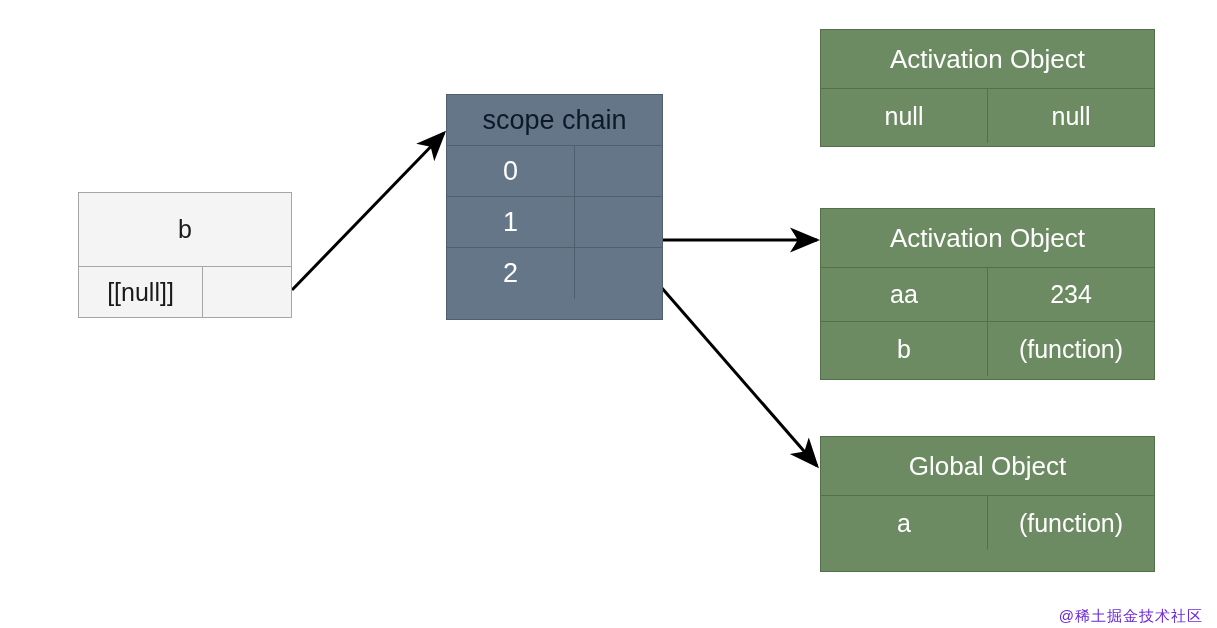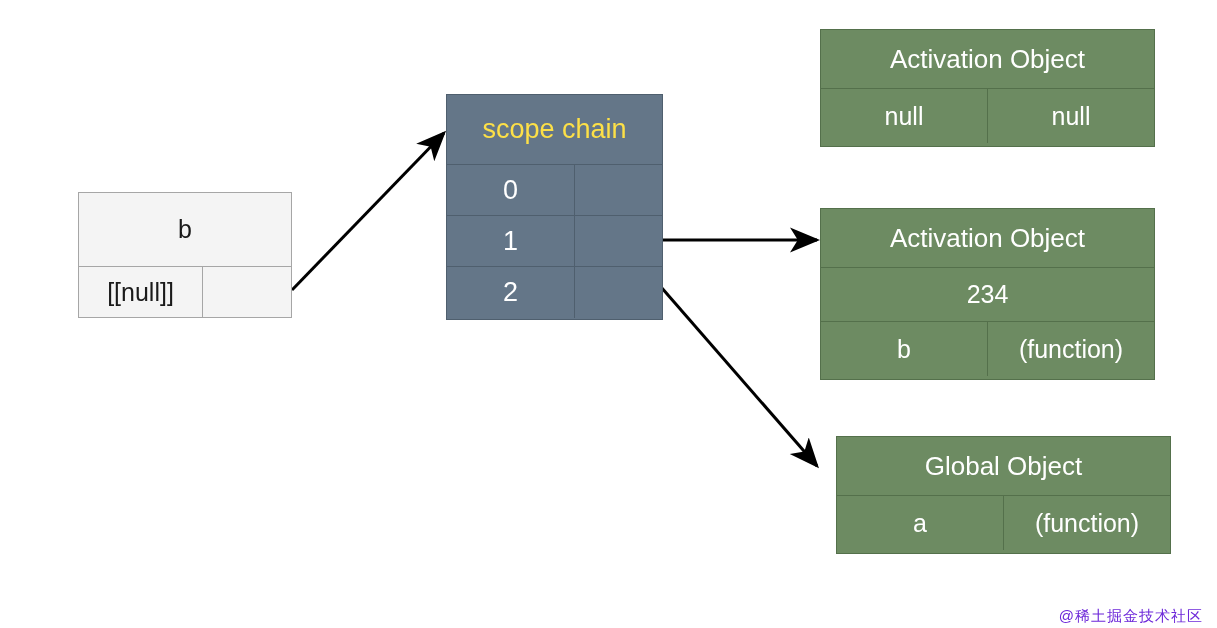--- a/index.html
+++ b/index.html
@@ -78,24 +78,24 @@
   .scope-box {
     left: 446px;
     top: 94px;
     width: 217px;
     height: 226px;
     background: #647688;
     border: 1px solid #4f5f6e;
   }
   .scope-box .hdr {
     width: 100%;
-    height: 70px;
+    height: 51px;
     border-bottom: 1px solid #4f5f6e;
     font-size: 27px;
-    color: #fde047;
+    color: #0f172a;
   }
   .scope-box .srow {
     width: 100%;
     height: 51px;
     border-bottom: 1px solid #4f5f6e;
   }
   .scope-box .srow:last-child { border-bottom: none; }
   .scope-box .idx {
     width: 128px;
     height: 100%;
@@ -138,21 +138,21 @@
   }
   .obj-box .val {
     flex: 1;
     height: 100%;
     font-size: 25px;
     color: #ffffff;
   }
 
   #obj-ao-1 { top: 29px; height: 118px; }
   #obj-ao-2 { top: 208px; height: 172px; }
-  #obj-global { top: 436px; height: 118px; margin-left: 16px; }
+  #obj-global { top: 436px; height: 136px; }
 
   
   .watermark {
     position: absolute;
     right: 14px;
     bottom: 2px;
     font-size: 15px;
     color: #6d28d9;
     letter-spacing: 1px;
     white-space: nowrap;
@@ -205,20 +205,21 @@
     <div class="cell hdr">Activation Object</div>
     <div class="row prow">
       <div class="cell key">null</div>
       <div class="cell val">null</div>
     </div>
   </div>
 
   <div class="box obj-box" id="obj-ao-2">
     <div class="cell hdr">Activation Object</div>
     <div class="row prow">
+      <div class="cell key">aa</div>
       <div class="cell val">234</div>
     </div>
     <div class="row prow">
       <div class="cell key">b</div>
       <div class="cell val">(function)</div>
     </div>
   </div>
 
   <div class="box obj-box" id="obj-global">
     <div class="cell hdr">Global Object</div>

